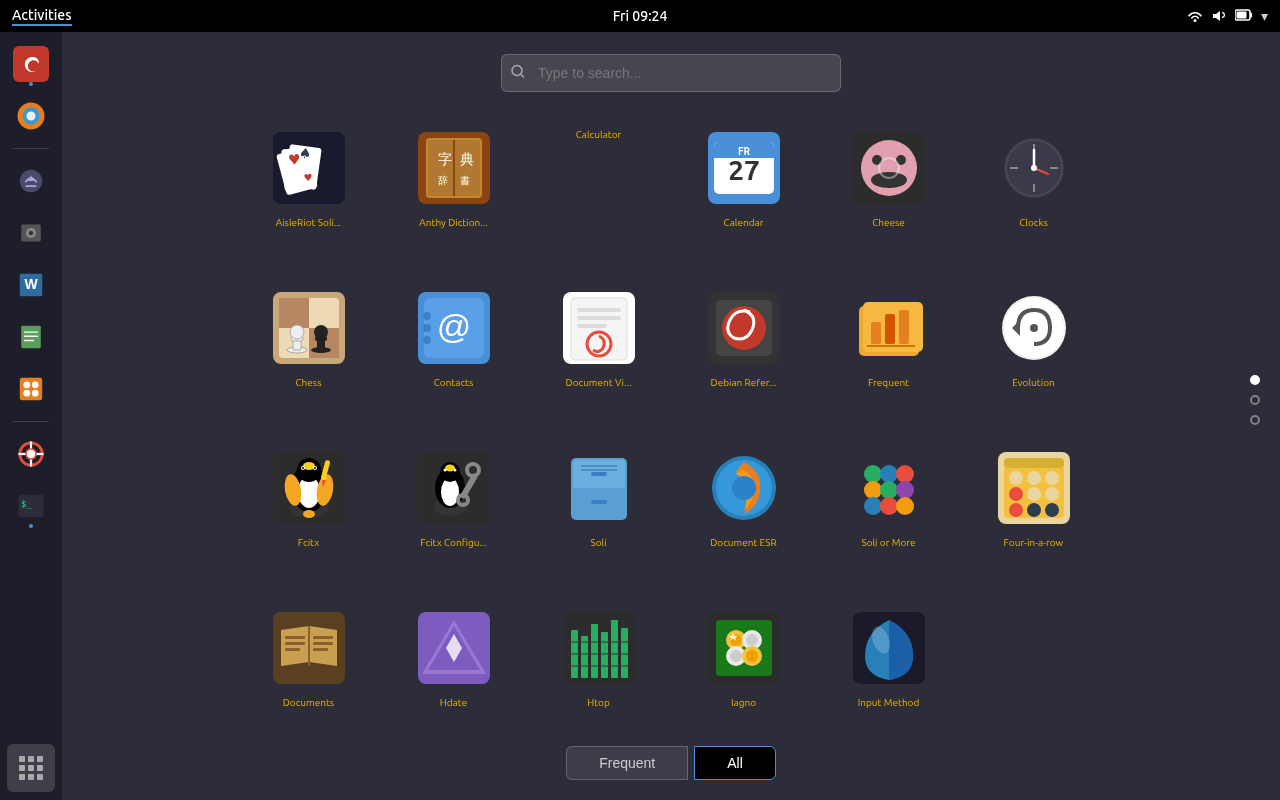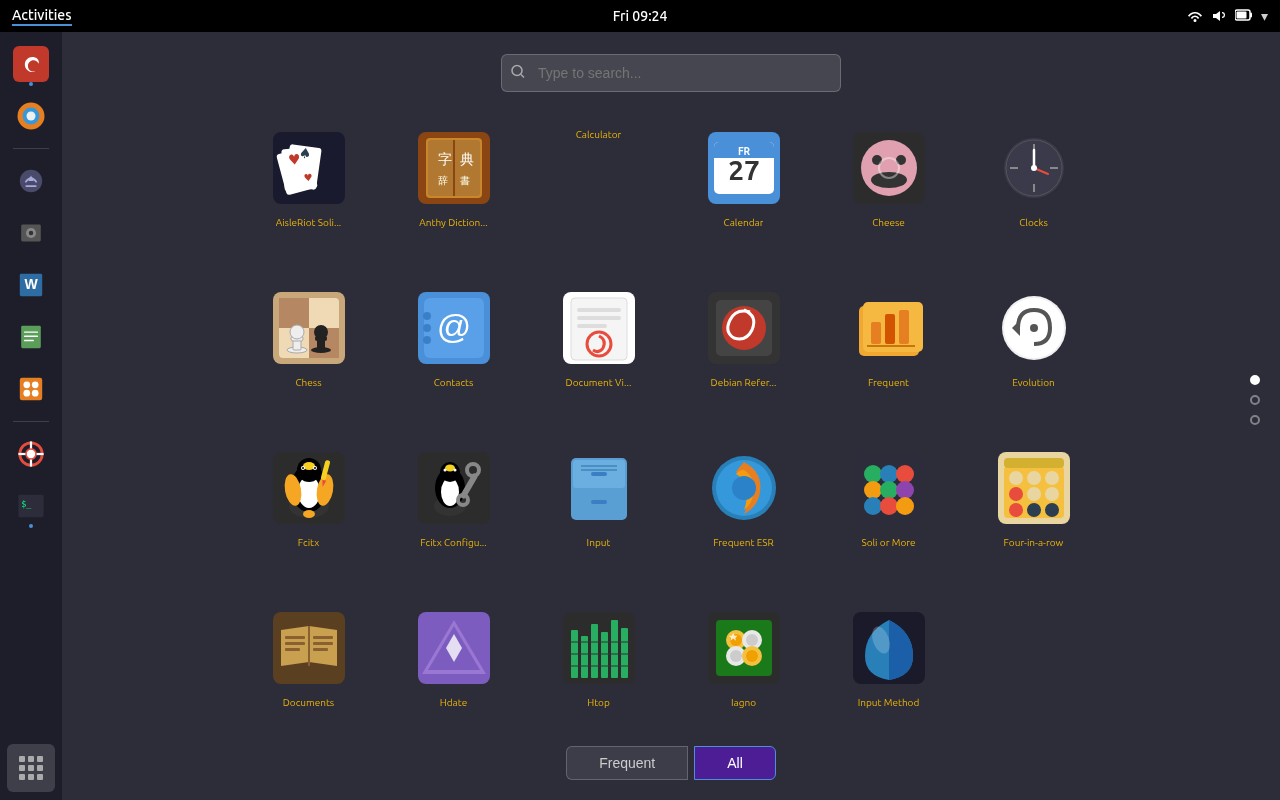--- a/index.html
+++ b/index.html
@@ -195,21 +195,21 @@
       padding: 8px 32px;
       font-size: 14px;
       border: 1px solid rgba(255,255,255,0.2);
       cursor: pointer;
       color: #ccc;
       background: rgba(255,255,255,0.08);
     }
     .filter-btn:first-child { border-radius: 6px 0 0 6px; }
     .filter-btn:last-child { border-radius: 0 6px 6px 0; }
     .filter-btn.active {
-      background: #4c1d95;
+      background: #000000;
       color: #fff;
       border-color: #4a90d9;
     }
 
     
     #page-indicators {
       position: absolute;
       right: 20px;
       top: 50%;
       transform: translateY(-50%);
@@ -639,36 +639,36 @@
           <rect x="10" y="8" width="52" height="28" rx="3" fill="#6aafdf"></rect>
           <rect x="10" y="38" width="52" height="28" rx="3" fill="#5a9fd4"></rect>
 
           <rect x="28" y="20" width="16" height="4" rx="2" fill="#3a7fc4"></rect>
           <rect x="28" y="48" width="16" height="4" rx="2" fill="#3a7fc4"></rect>
 
           <line x1="18" y1="14" x2="54" y2="14" stroke="#4a8fc4" stroke-width="2"></line>
           <line x1="18" y1="18" x2="54" y2="18" stroke="#4a8fc4" stroke-width="2"></line>
         </svg>
       </div>
-      <div class="app-label">Input</div>
+      <div class="app-label">Soli</div>
     </div>
 
     <div class="app-item">
       <div class="app-icon-wrap">
         <svg width="72" height="72" viewBox="0 0 72 72">
 
           <circle cx="36" cy="36" r="32" fill="#2980b9"></circle>
           <circle cx="36" cy="36" r="28" fill="#3498db"></circle>
 
           <path d="M36 10 Q55 20 52 40 Q50 55 36 62 Q42 50 40 36 Q38 24 28 20 Q32 14 36 10Z" fill="#e67e22"></path>
           <path d="M36 18 Q48 26 46 40 Q44 52 36 58 Q40 48 38 36 Q36 26 28 22 Q31 18 36 18Z" fill="#f39c12"></path>
           <circle cx="36" cy="36" r="12" fill="#2c82c9"></circle>
         </svg>
       </div>
-      <div class="app-label">Frequent ESR</div>
+      <div class="app-label">Document ESR</div>
     </div>
 
     <div class="app-item">
       <div class="app-icon-wrap">
         <svg width="72" height="72" viewBox="0 0 72 72">
           <rect width="72" height="72" rx="8" fill="#2c2c3a"></rect>
 
           <circle cx="20" cy="22" r="9" fill="#27ae60"></circle>
           <circle cx="36" cy="22" r="9" fill="#2980b9"></circle>
           <circle cx="52" cy="22" r="9" fill="#e74c3c"></circle>

